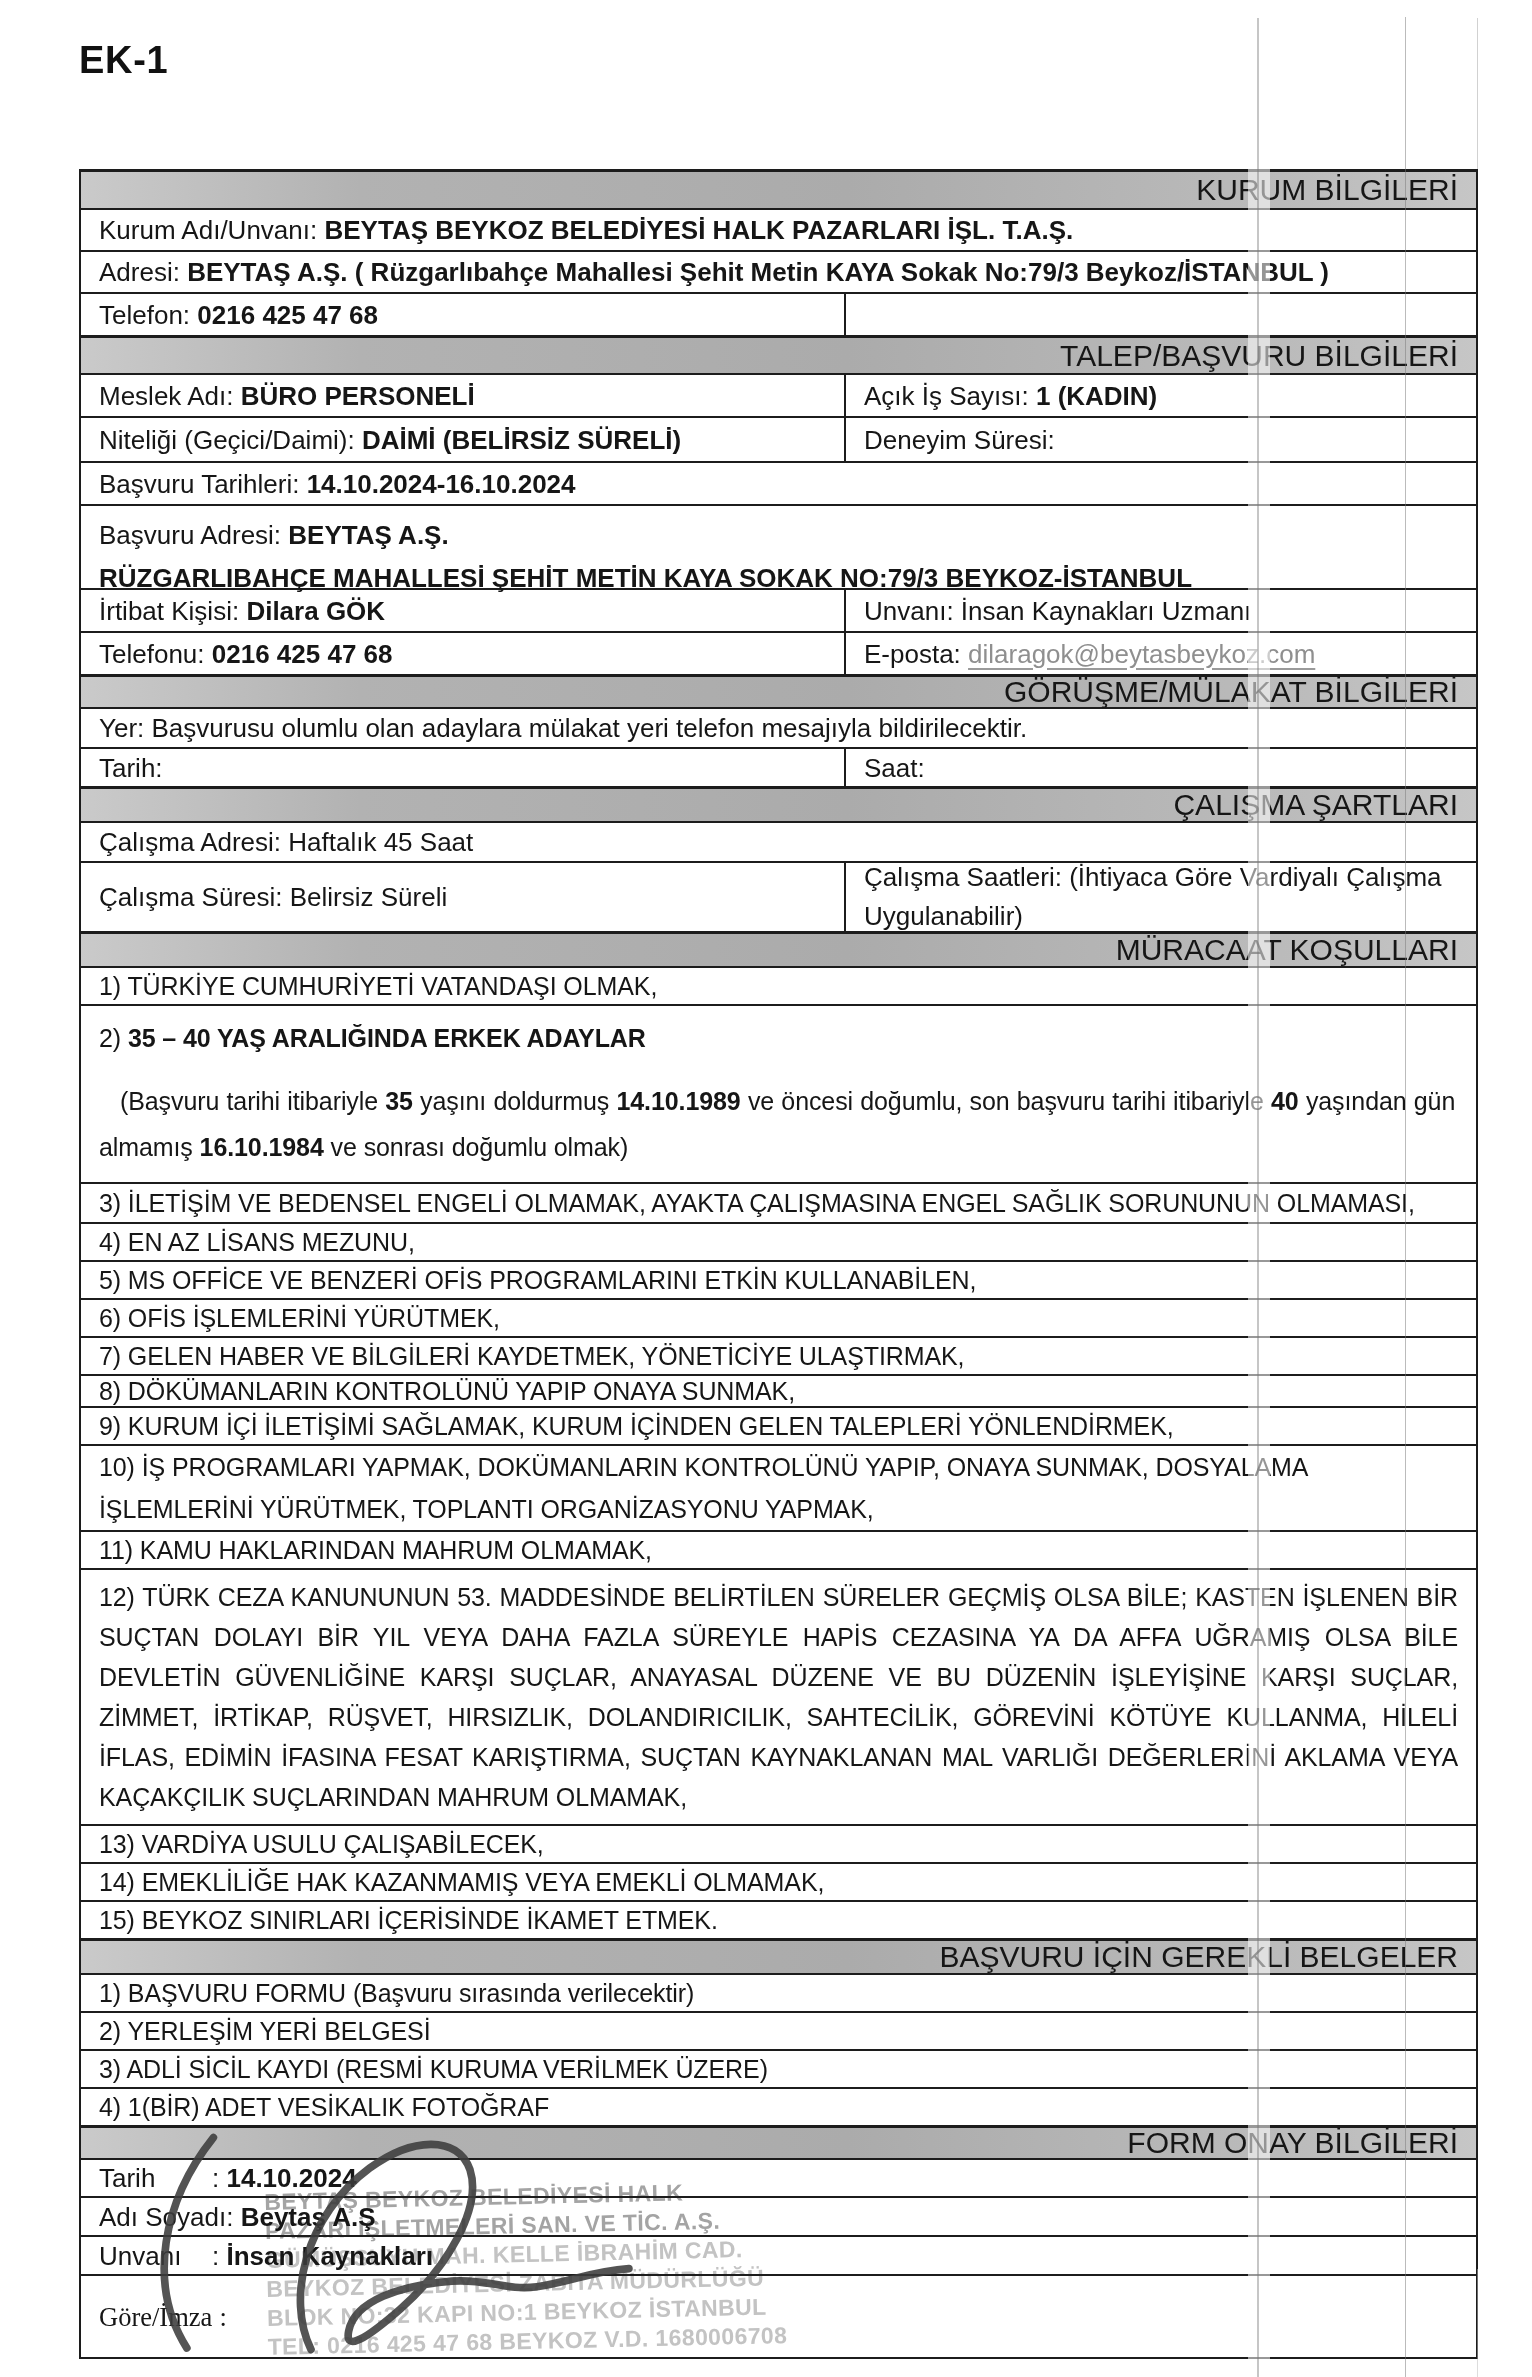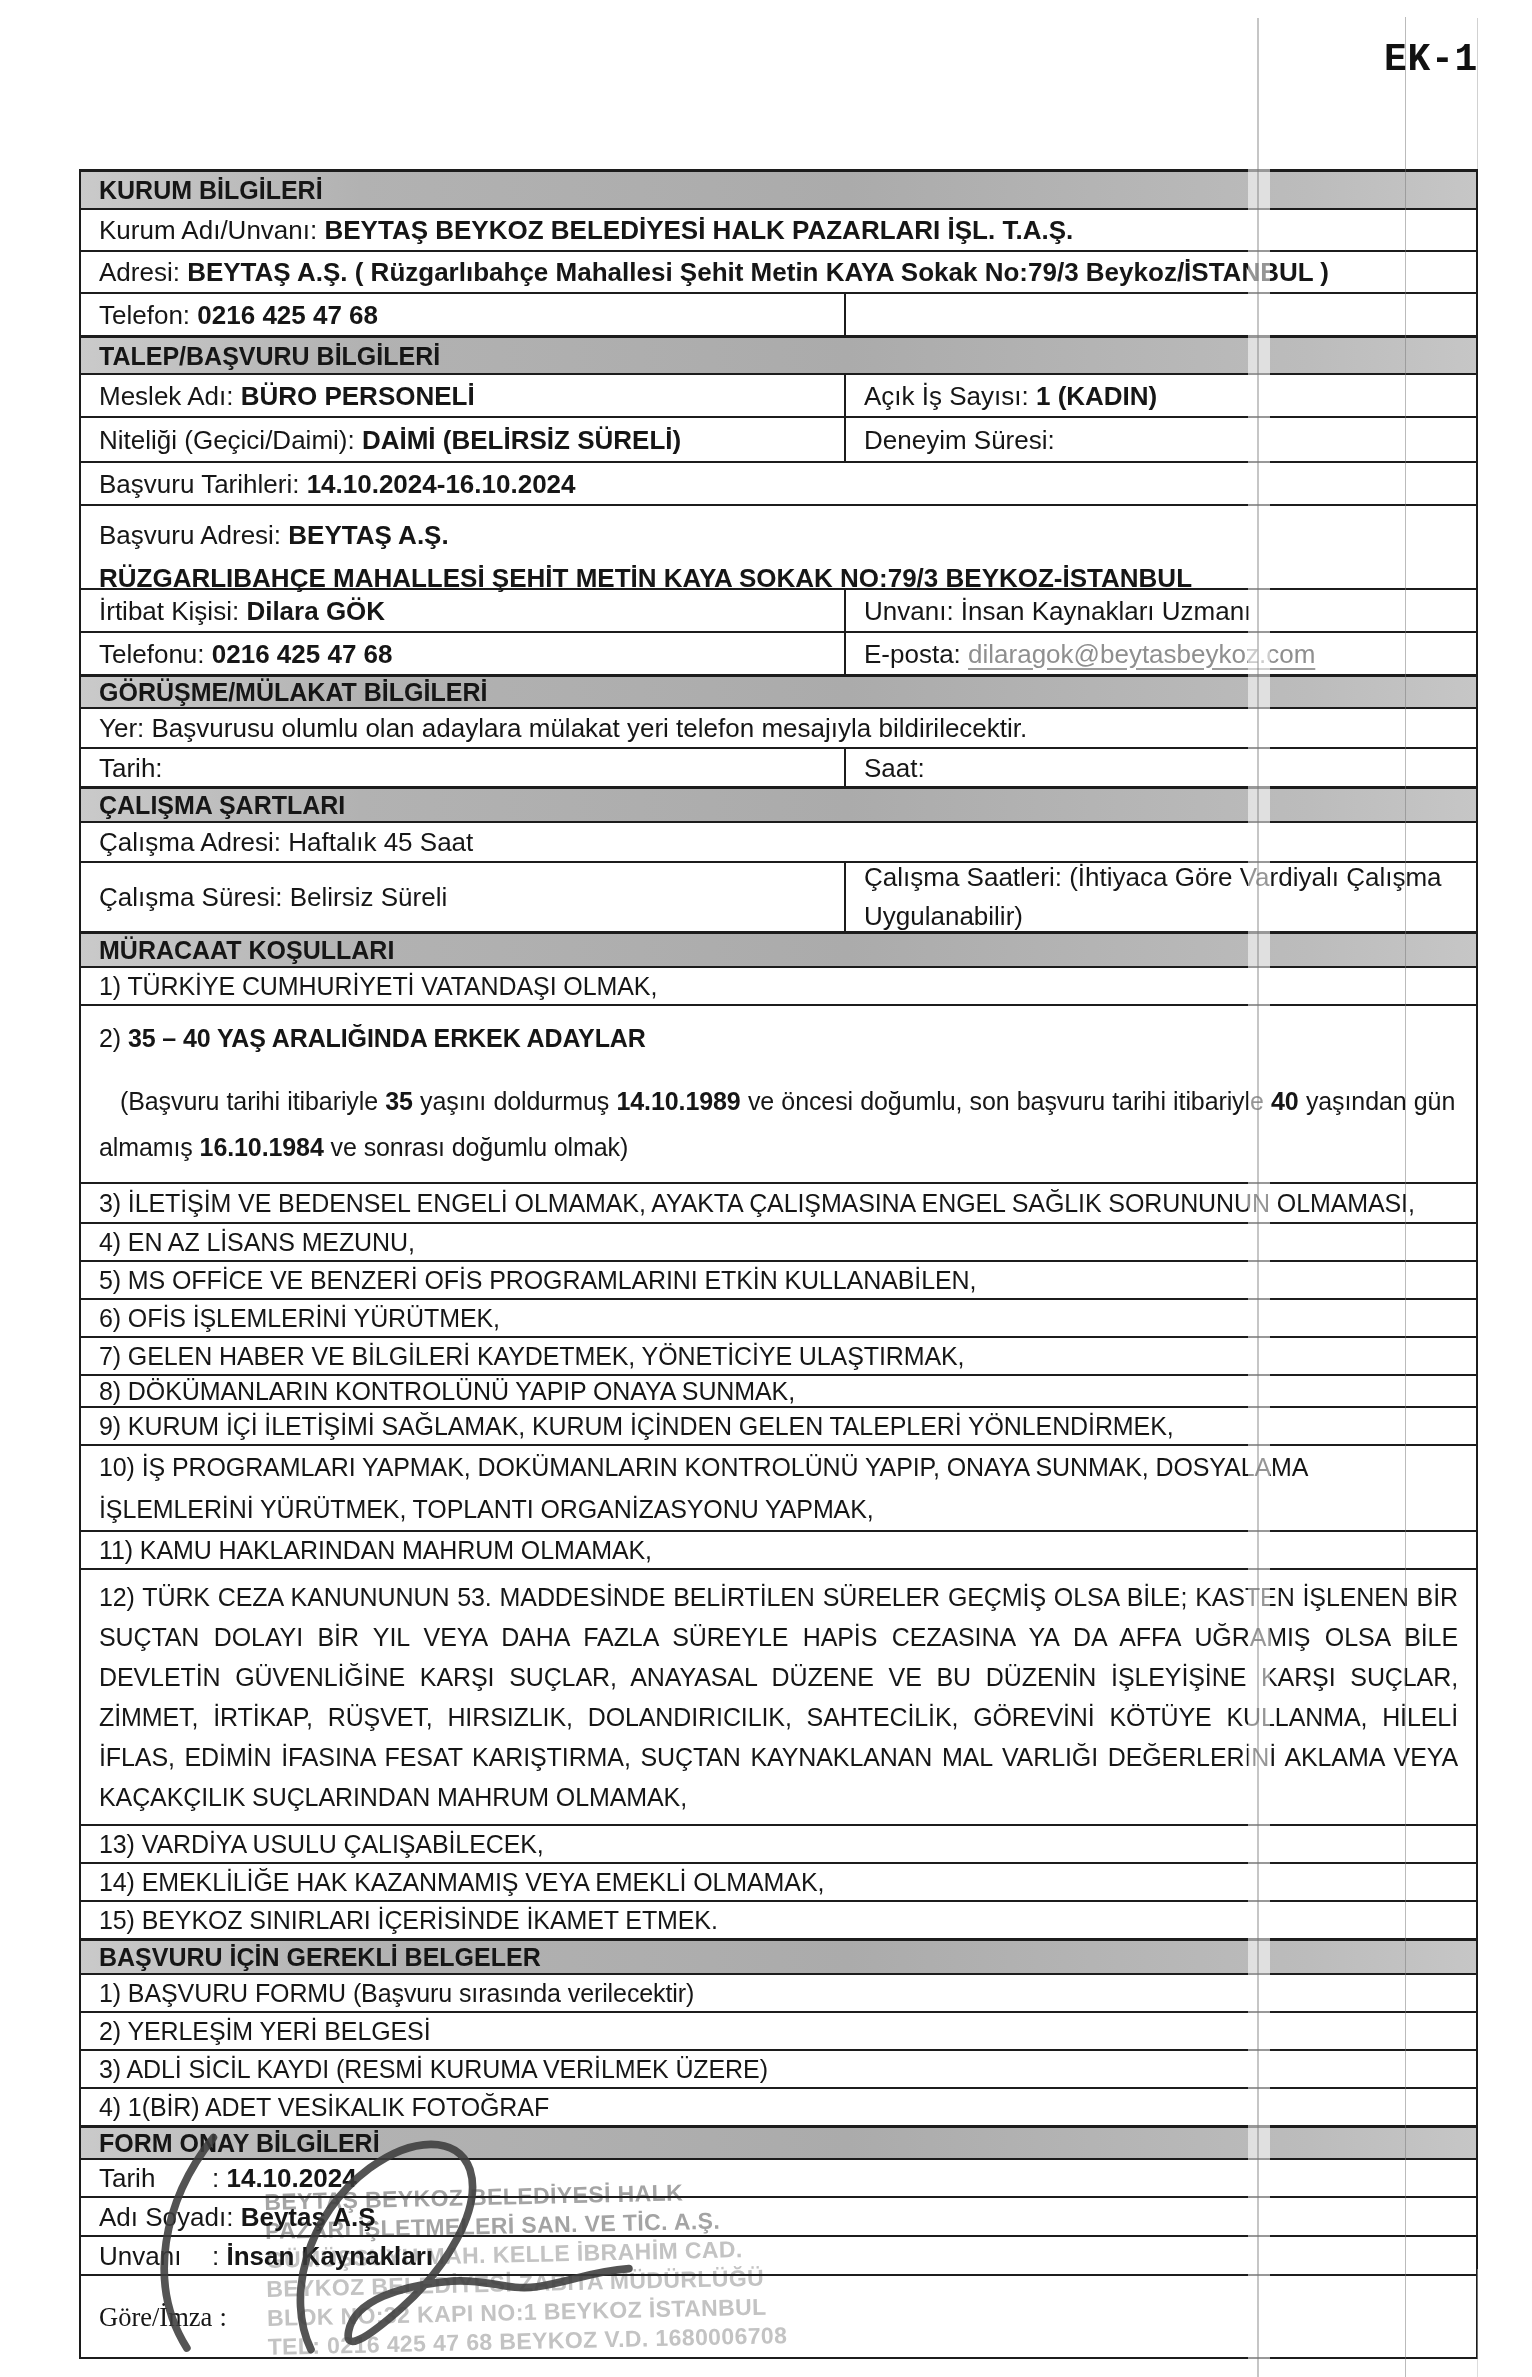--- a/index.html
+++ b/index.html
@@ -2,40 +2,40 @@
 <html lang="tr" style="font-size:11px"><head>
 <meta charset="utf-8">
 <style>
   html,body{margin:0;padding:0;}
   body{
     width:1533px;height:2377px;position:relative;background:#ffffff;
     font-family:"Liberation Sans",sans-serif;color:#161616;overflow:hidden;
   }
   
   .titles{
-    position:absolute;left:79px;top:40px;width:1399px;text-align:right;
-    font-family:Liberation Mono, monospace;font-weight:bold;color:#111;z-index:12;
+    position:absolute;left:79px;top:40px;width:1399px;text-align:left;
+    font-family:Liberation Sans, sans-serif;font-weight:bold;color:#111;z-index:12;
   }
   .doc-code{font-size:38px;line-height:40px;letter-spacing:0.7px;}
   .doc-title{font-size:38px;line-height:40px;margin-top:11px;letter-spacing:0.7px;}
   
   .form{
     position:absolute;left:79px;top:169px;width:1399px;
     border:2.8px solid #1c1c1c;box-sizing:border-box;z-index:10;background:transparent;
   }
   .row{
     position:relative;display:flex;align-items:center;
     border-bottom:2.1px solid #1c1c1c;box-sizing:border-box;
     font-size:26px;line-height:32px;
   }
   .row:last-child{border-bottom:none;}
   .row.block{display:block;}
   .bar{
     background:linear-gradient(90deg,#cacaca 0%,#b2b2b2 20%,#ababab 55%,#bcbcbc 88%,#c6c6c6 100%);
-    font-weight:bold;font-size:25px;border-top:0.7px solid #1c1c1c;
+    font-weight:normal;font-size:30px;border-top:0.7px solid #1c1c1c;text-align:right;
   }
   .cell{padding:0 18px;box-sizing:border-box;width:100%;}
   .cl{width:765px;flex:none;align-self:stretch;display:flex;align-items:center;
       border-right:2.1px solid #1c1c1c;box-sizing:border-box;padding:0 18px;}
   .cr{flex:1;align-self:stretch;display:flex;align-items:center;padding:0 18px;box-sizing:border-box;}
   .v{font-weight:bold;}
   .items{font-size:25px;letter-spacing:-0.1px;}
   .lblfix{display:inline-block;min-width:113px;}
   .kase-lbl{font-family:"Liberation Serif",serif;font-size:26.5px;}
   .link{color:#8f8f8f;text-decoration:underline;text-decoration-color:#9a9a9a;text-underline-offset:4.9px;}

